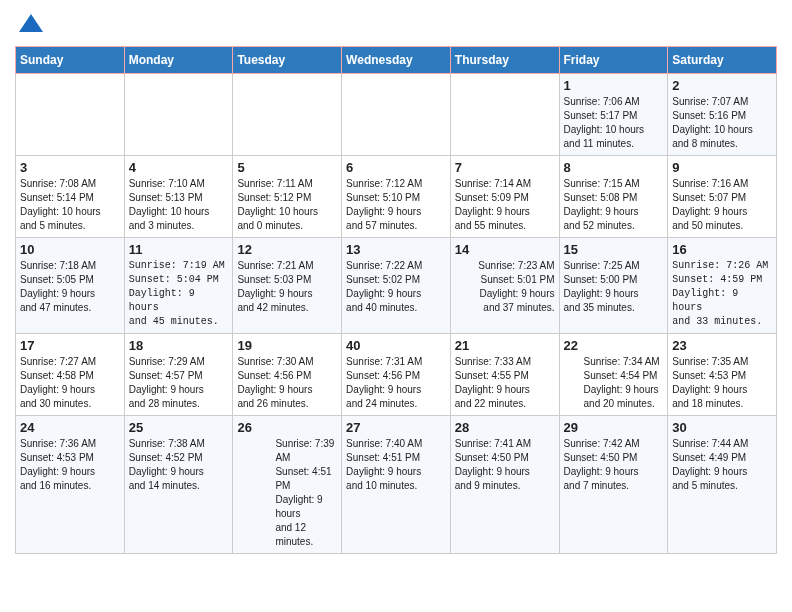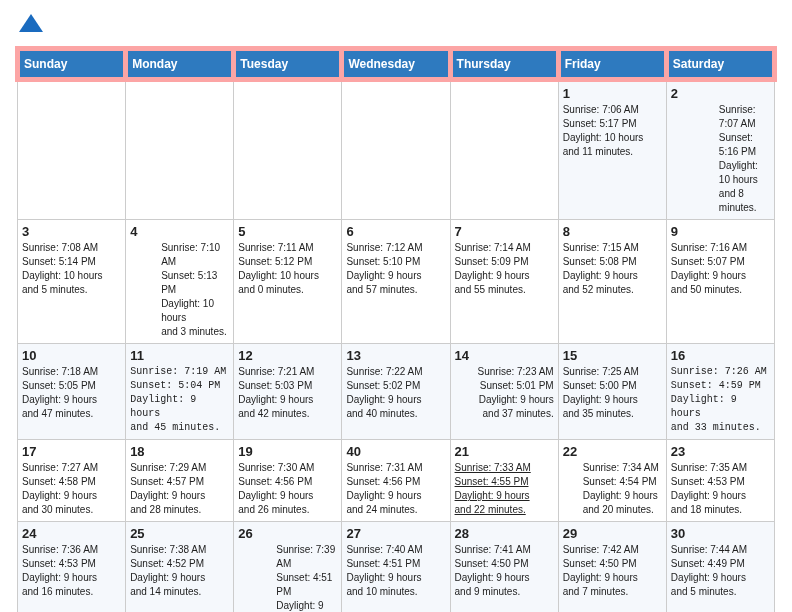--- a/index.html
+++ b/index.html
@@ -57,21 +57,21 @@
       border-collapse: collapse;
       table-layout: fixed;
     }
     .calendar thead th {
       background: #2e7abf;
       color: #fff;
       font-size: 12px;
       font-weight: bold;
       padding: 6px 4px;
       text-align: left;
-      border: 5px solid #fca5a5;
+      border: 1px solid #fca5a5;
     }
     .calendar tbody td {
       border: 1px solid #ccc;
       vertical-align: top;
       padding: 4px 4px 4px 4px;
       font-size: 10.5px;
       color: #222;
       height: 82px;
       background: #fff;
     }
@@ -139,37 +139,37 @@
           <td class="empty-cell"></td>
           <td>
             <span class="day-num">1</span>
             <div class="day-info" style="white-space: pre-line;">Sunrise: 7:06 AM
 Sunset: 5:17 PM
 Daylight: 10 hours
 and 11 minutes.</div>
           </td>
           <td>
             <span class="day-num">2</span>
-            <div class="day-info" style="white-space: pre-line; margin-left: 48px;">Sunrise: 7:07 AM
+            <div class="day-info" style="white-space: pre-line;">Sunrise: 7:07 AM
 Sunset: 5:16 PM
 Daylight: 10 hours
 and 8 minutes.</div>
           </td>
         </tr>
         <tr>
           <td>
             <span class="day-num">3</span>
             <div class="day-info" style="white-space: pre-line;">Sunrise: 7:08 AM
 Sunset: 5:14 PM
 Daylight: 10 hours
 and 5 minutes.</div>
           </td>
           <td>
             <span class="day-num">4</span>
-            <div class="day-info" style="white-space: pre-line; margin-left: 31px;">Sunrise: 7:10 AM
+            <div class="day-info" style="white-space: pre-line;">Sunrise: 7:10 AM
 Sunset: 5:13 PM
 Daylight: 10 hours
 and 3 minutes.</div>
           </td>
           <td>
             <span class="day-num">5</span>
             <div class="day-info" style="white-space: pre-line;">Sunrise: 7:11 AM
 Sunset: 5:12 PM
 Daylight: 10 hours
 and 0 minutes.</div>
@@ -278,21 +278,21 @@
           </td>
           <td>
             <span class="day-num">40</span>
             <div class="day-info" style="white-space: pre-line;">Sunrise: 7:31 AM
 Sunset: 4:56 PM
 Daylight: 9 hours
 and 24 minutes.</div>
           </td>
           <td>
             <span class="day-num">21</span>
-            <div class="day-info" style="white-space: pre-line; text-decoration: underline;">Sunrise: 7:33 AM
+            <div class="day-info" style="white-space: pre-line;">Sunrise: 7:33 AM
 Sunset: 4:55 PM
 Daylight: 9 hours
 and 22 minutes.</div>
           </td>
           <td>
             <span class="day-num">22</span>
             <div class="day-info" style="white-space: pre-line; margin-left: 20px;">Sunrise: 7:34 AM
 Sunset: 4:54 PM
 Daylight: 9 hours
 and 20 minutes.</div>

